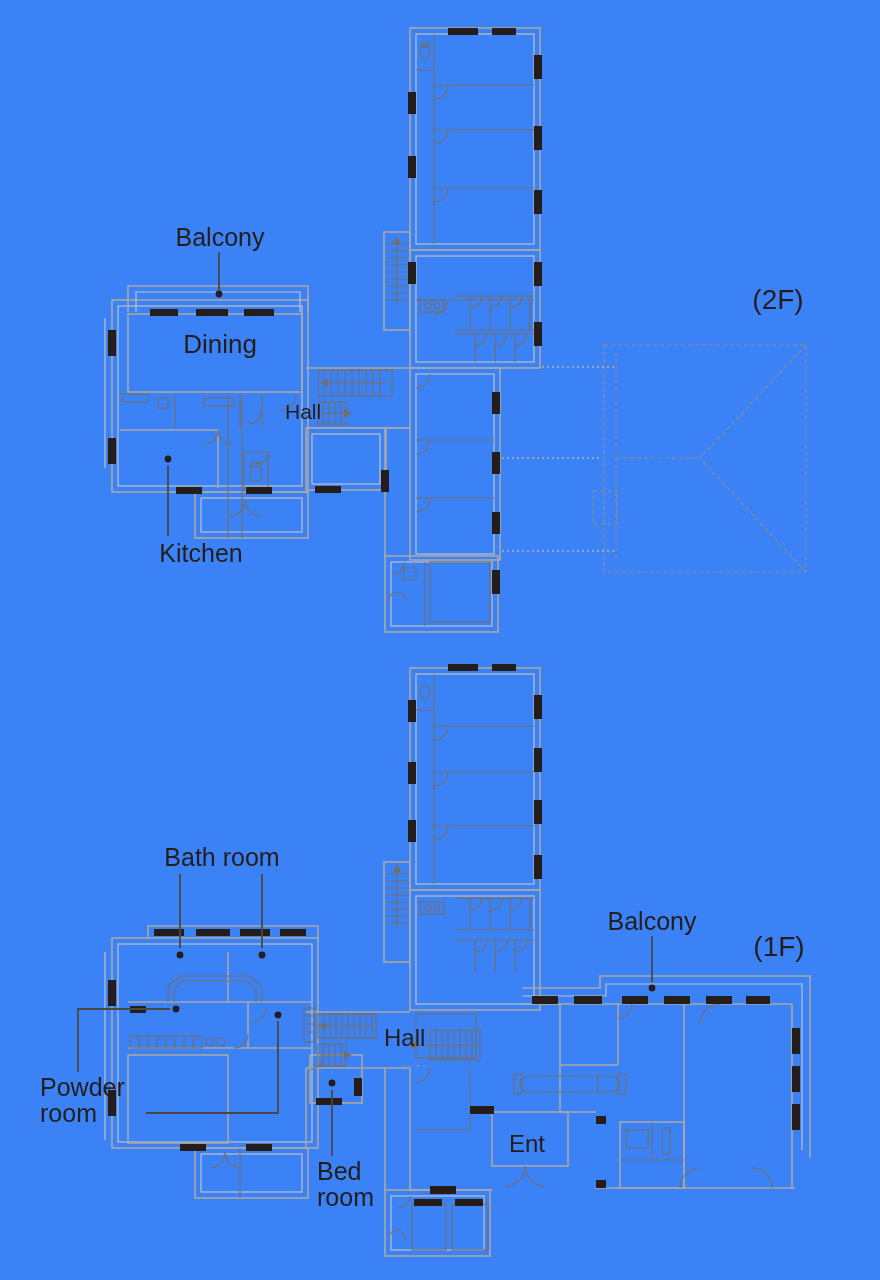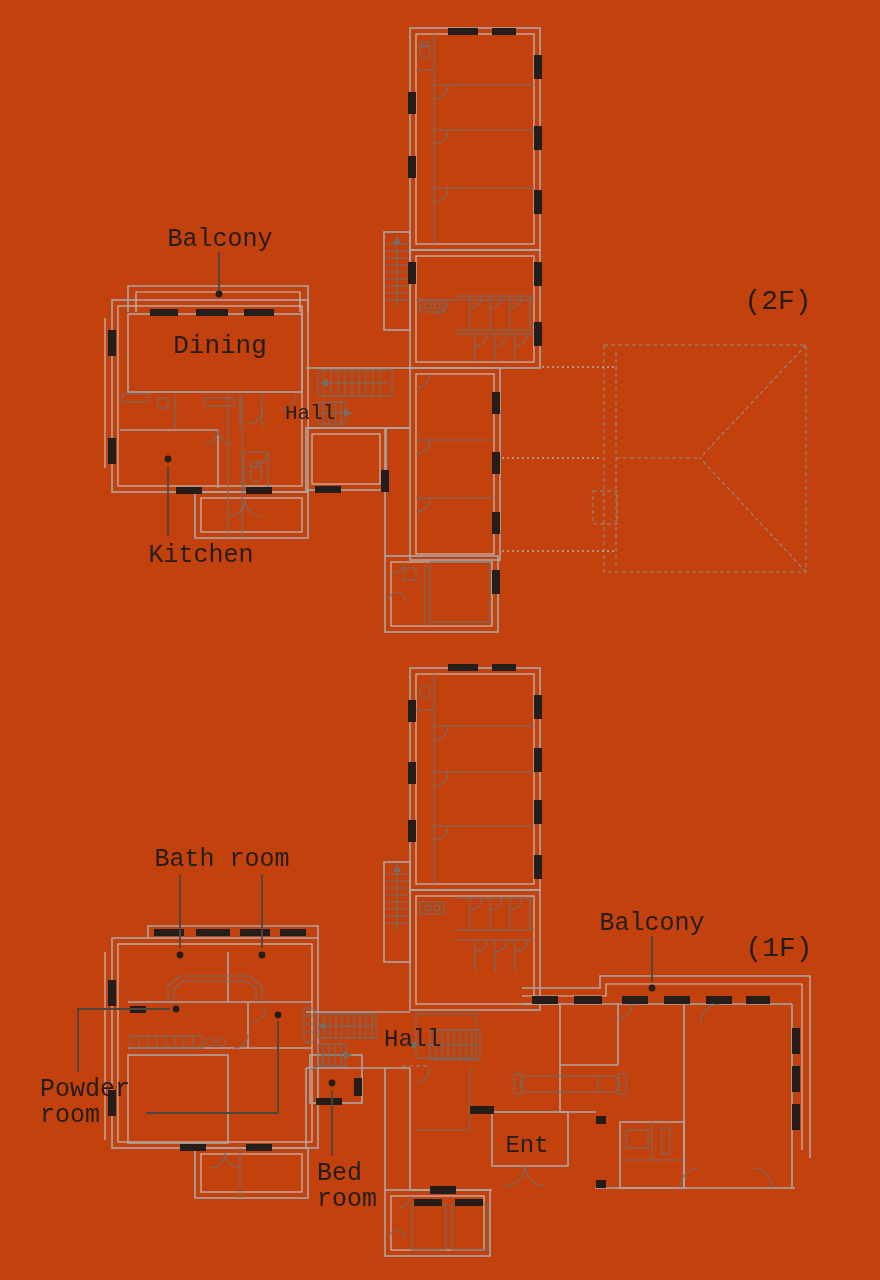--- a/index.html
+++ b/index.html
@@ -1,17 +1,17 @@
 <!DOCTYPE html>
 <html><head>
 <meta charset="utf-8">
 <style>
   html,body{margin:0;padding:0;background:#ffffff;}
-  .stage{position:relative;width:880px;height:1280px;background:#c2410c;overflow:hidden;
-         font-family:Liberation Mono, monospace;}
+  .stage{position:relative;width:880px;height:1280px;background:#3b82f6;overflow:hidden;
+         font-family:Liberation Sans, sans-serif;}
   svg{display:block;}
   .w{fill:none;stroke:#aba7a4;stroke-width:1.6;}
   .w2{fill:none;stroke:#c3c0bd;stroke-width:1.2;}
   .d{fill:none;stroke:#746e6a;stroke-width:1.1;}
   .blk{fill:#241d1a;stroke:none;}
   .dash{fill:none;stroke:#908c89;stroke-width:1.1;stroke-dasharray:4 3;}
   .dot{fill:none;stroke:#b3b0ad;stroke-width:1.7;stroke-dasharray:2 3;}
   .ld{fill:none;stroke:#4c4641;stroke-width:1.8;}
   .lb{fill:#241d1a;stroke:none;}
   .ah{fill:#746e6a;stroke:none;}

